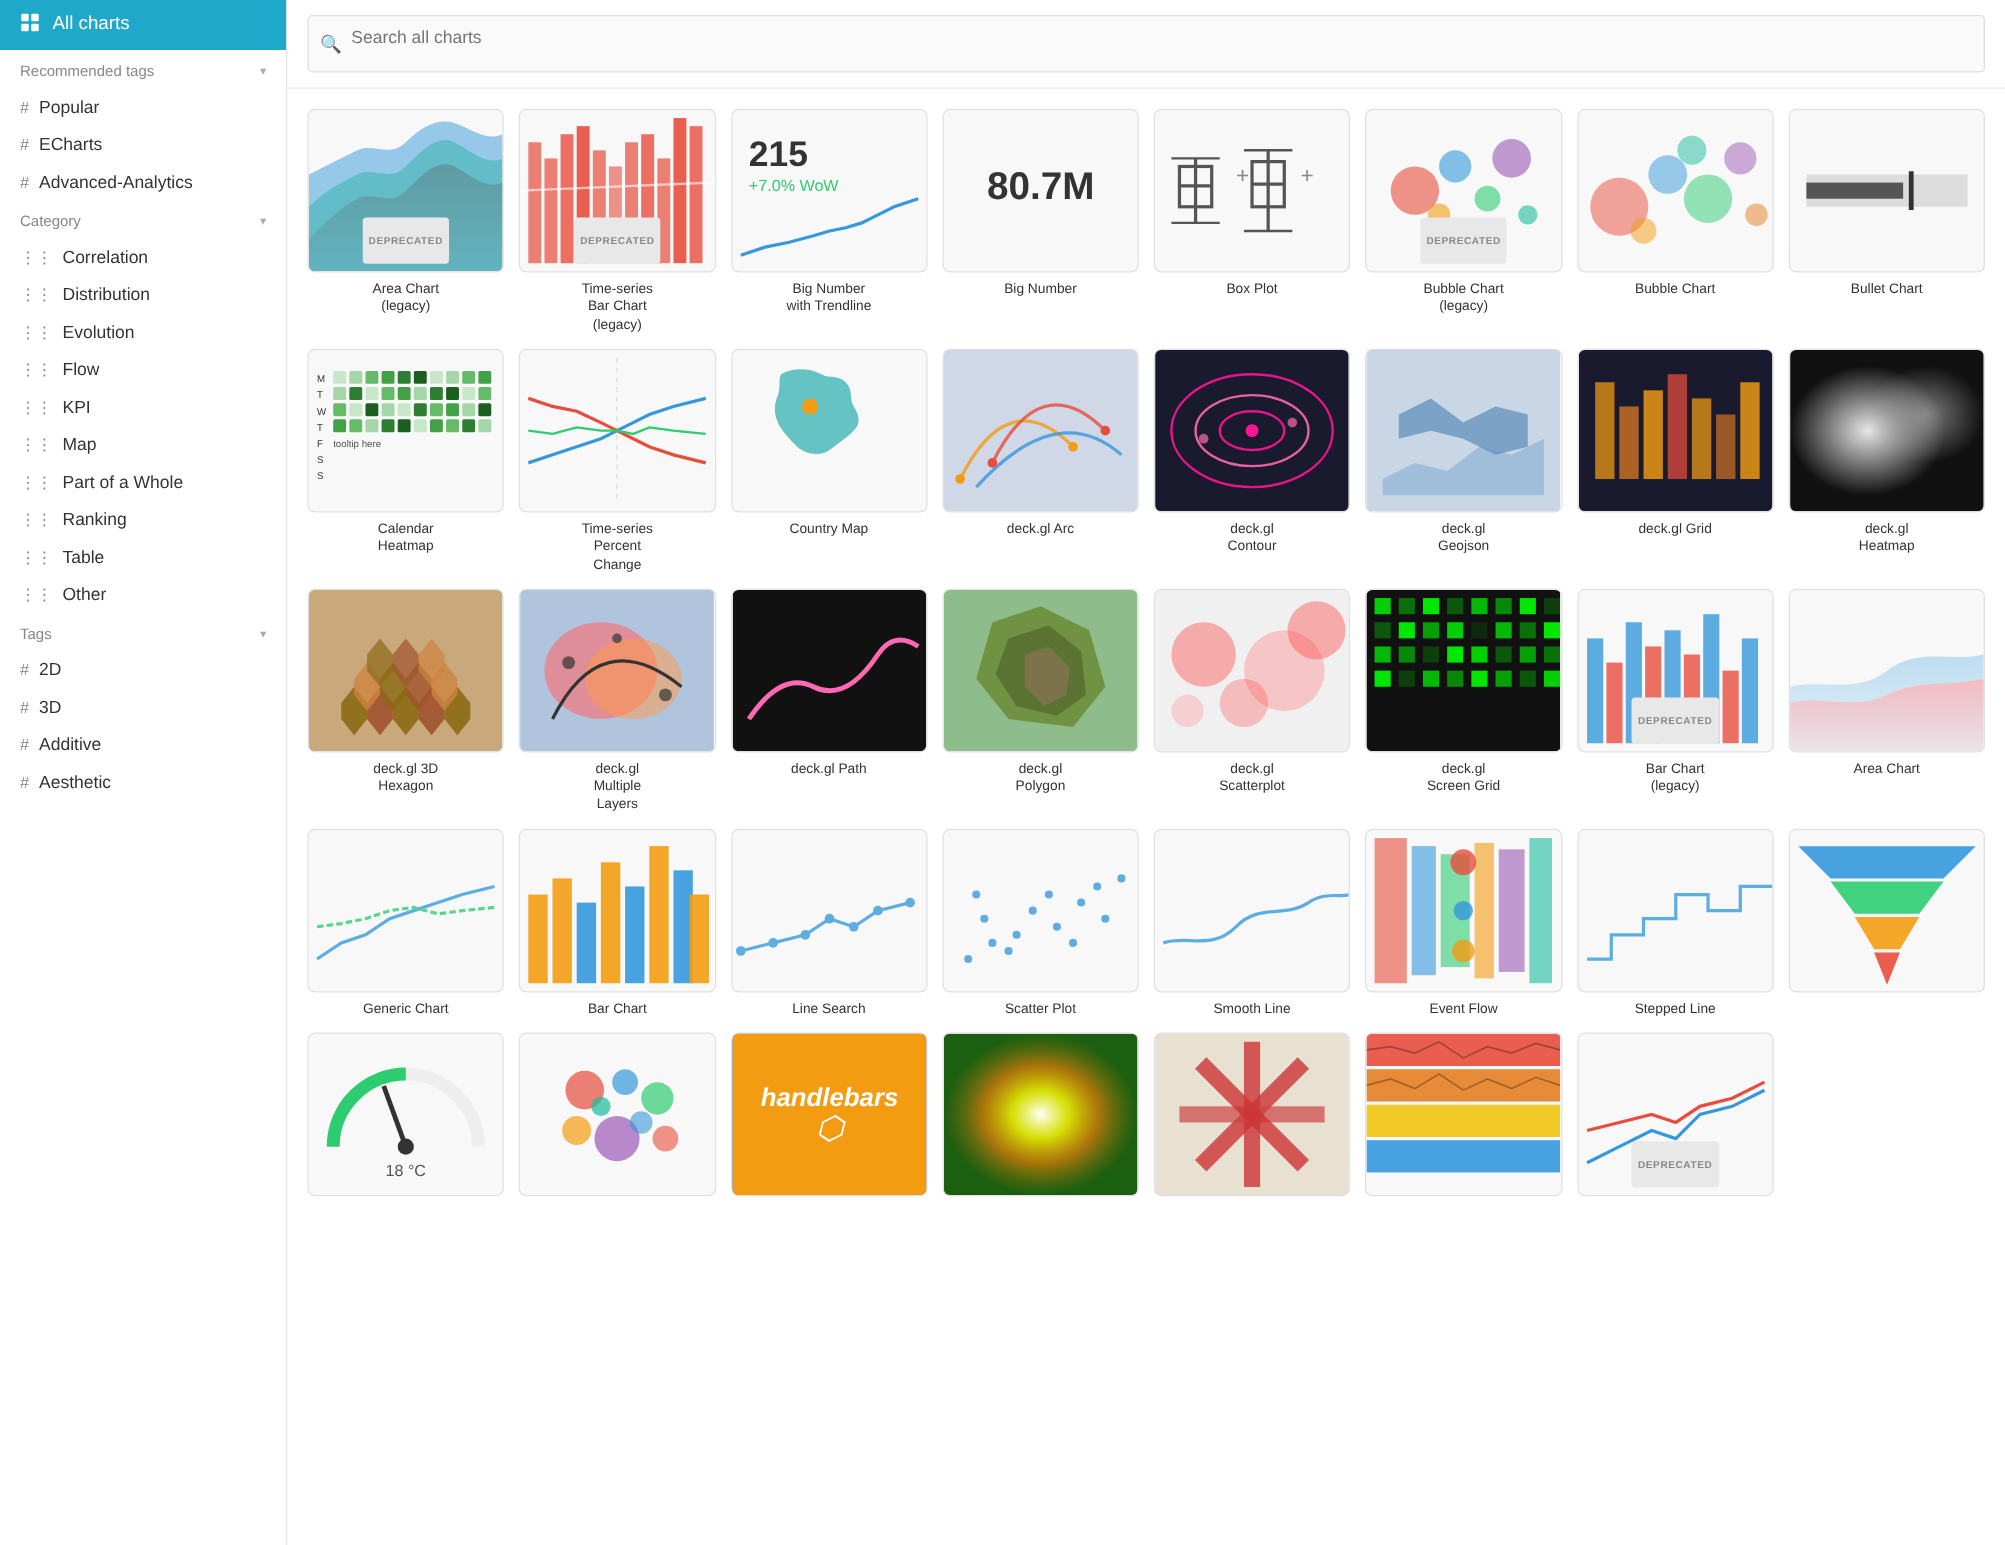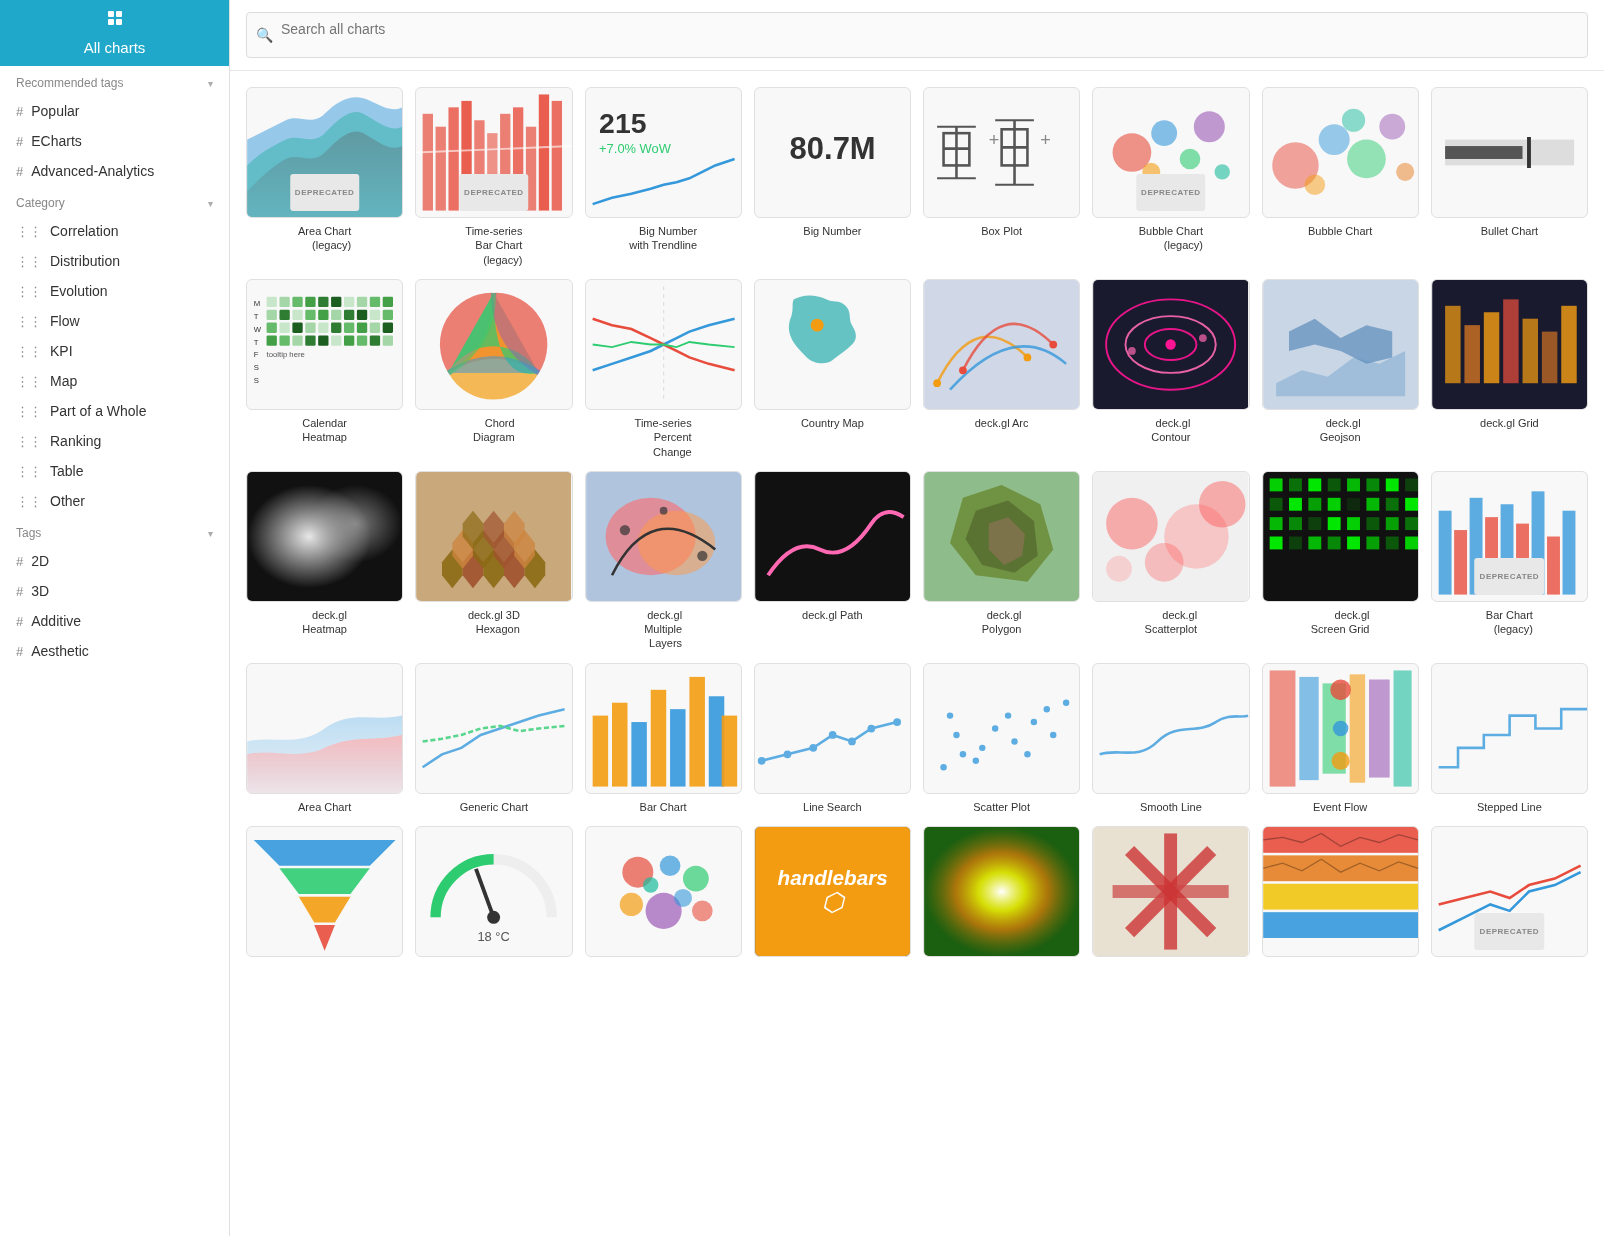--- a/index.html
+++ b/index.html
@@ -14,26 +14,25 @@
       overflow-y: auto;
       display: flex;
       flex-direction: column;
     }
 
     .sidebar-active-item {
       background: #1fa8c9;
       color: #fff;
       padding: 10px 16px;
       display: flex;
-      align-items: center;
+      align-items: flex-start;
       gap: 10px;
       font-size: 15px;
       font-weight: 500;
       cursor: pointer;
-      flex-direction: column;
     }
     .sidebar-active-item svg { fill: #fff; }
 
     .sidebar-section-header {
       display: flex;
       align-items: center;
       justify-content: space-between;
       padding: 10px 16px 6px;
       font-size: 12px;
       color: #888;
@@ -132,21 +131,21 @@
       padding: 14px 5px;
       border-radius: 3px;
       white-space: nowrap;
       letter-spacing: 0.5px;
     }
 
     .chart-label {
       margin-top: 6px;
       font-size: 11px;
       color: #333;
-      text-align: right;
+      text-align: center;
       line-height: 1.3;
     }
 
     
     .thumb-svg { width: 100%; height: 100%; }
   </style>
 </head>
 <body>
 
 <div id="sidebar">
@@ -427,34 +426,20 @@
           <rect x="75" y="43" width="8" height="8" fill="#43a047" rx="1"></rect>
           <rect x="85" y="43" width="8" height="8" fill="#66bb6a" rx="1"></rect>
           <rect x="95" y="43" width="8" height="8" fill="#2e7d32" rx="1"></rect>
           <rect x="105" y="43" width="8" height="8" fill="#a5d6a7" rx="1"></rect>
           <text x="15" y="60" font-size="6" fill="#555">tooltip here</text>
         </svg>
       </div>
       <div class="chart-label">Calendar<br>Heatmap</div>
     </div>
 
-    <div class="chart-card">
-      <div class="chart-thumb">
-        <svg class="thumb-svg" viewBox="0 0 120 100">
-          <circle cx="60" cy="50" r="40" fill="none" stroke="none"></circle>
-          <path d="M60,10 A40,40 0 0,1 95,72 Q60,50 25,72 A40,40 0 0,1 60,10" fill="#e74c3c" opacity="0.7"></path>
-          <path d="M95,72 A40,40 0 0,1 25,72 Q60,50 60,10 A0,0 0 0,1 95,72" fill="#f39c12" opacity="0.7"></path>
-          <path d="M25,72 A40,40 0 0,1 95,72 Q60,80 60,10" fill="#2ecc71" opacity="0.7"></path>
-          <path d="M60,10 Q60,50 95,72" fill="#9b59b6" opacity="0.5" stroke="#9b59b6" stroke-width="4"></path>
-          <path d="M95,72 Q60,50 25,72" fill="#3498db" opacity="0.5" stroke="#3498db" stroke-width="4"></path>
-          <path d="M25,72 Q60,50 60,10" fill="#2ecc71" opacity="0.5" stroke="#2ecc71" stroke-width="4"></path>
-        </svg>
-      </div>
-      <div class="chart-label">Chord<br>Diagram</div>
-    </div>
 
     <div class="chart-card">
       <div class="chart-thumb">
         <svg class="thumb-svg" viewBox="0 0 120 100">
           <line x1="60" y1="5" x2="60" y2="95" stroke="#e0e0e0" stroke-width="1" stroke-dasharray="3,3"></line>
           <polyline points="5,70 20,65 35,60 50,55 60,50 70,45 80,40 95,35 115,30" fill="none" stroke="#3498db" stroke-width="2"></polyline>
           <polyline points="5,30 20,35 35,38 50,45 60,50 70,55 80,60 95,65 115,70" fill="none" stroke="#e74c3c" stroke-width="2"></polyline>
           <polyline points="5,50 20,52 35,48 50,50 60,50 70,52 80,48 95,50 115,52" fill="none" stroke="#2ecc71" stroke-width="1.5"></polyline>
         </svg>
       </div>

